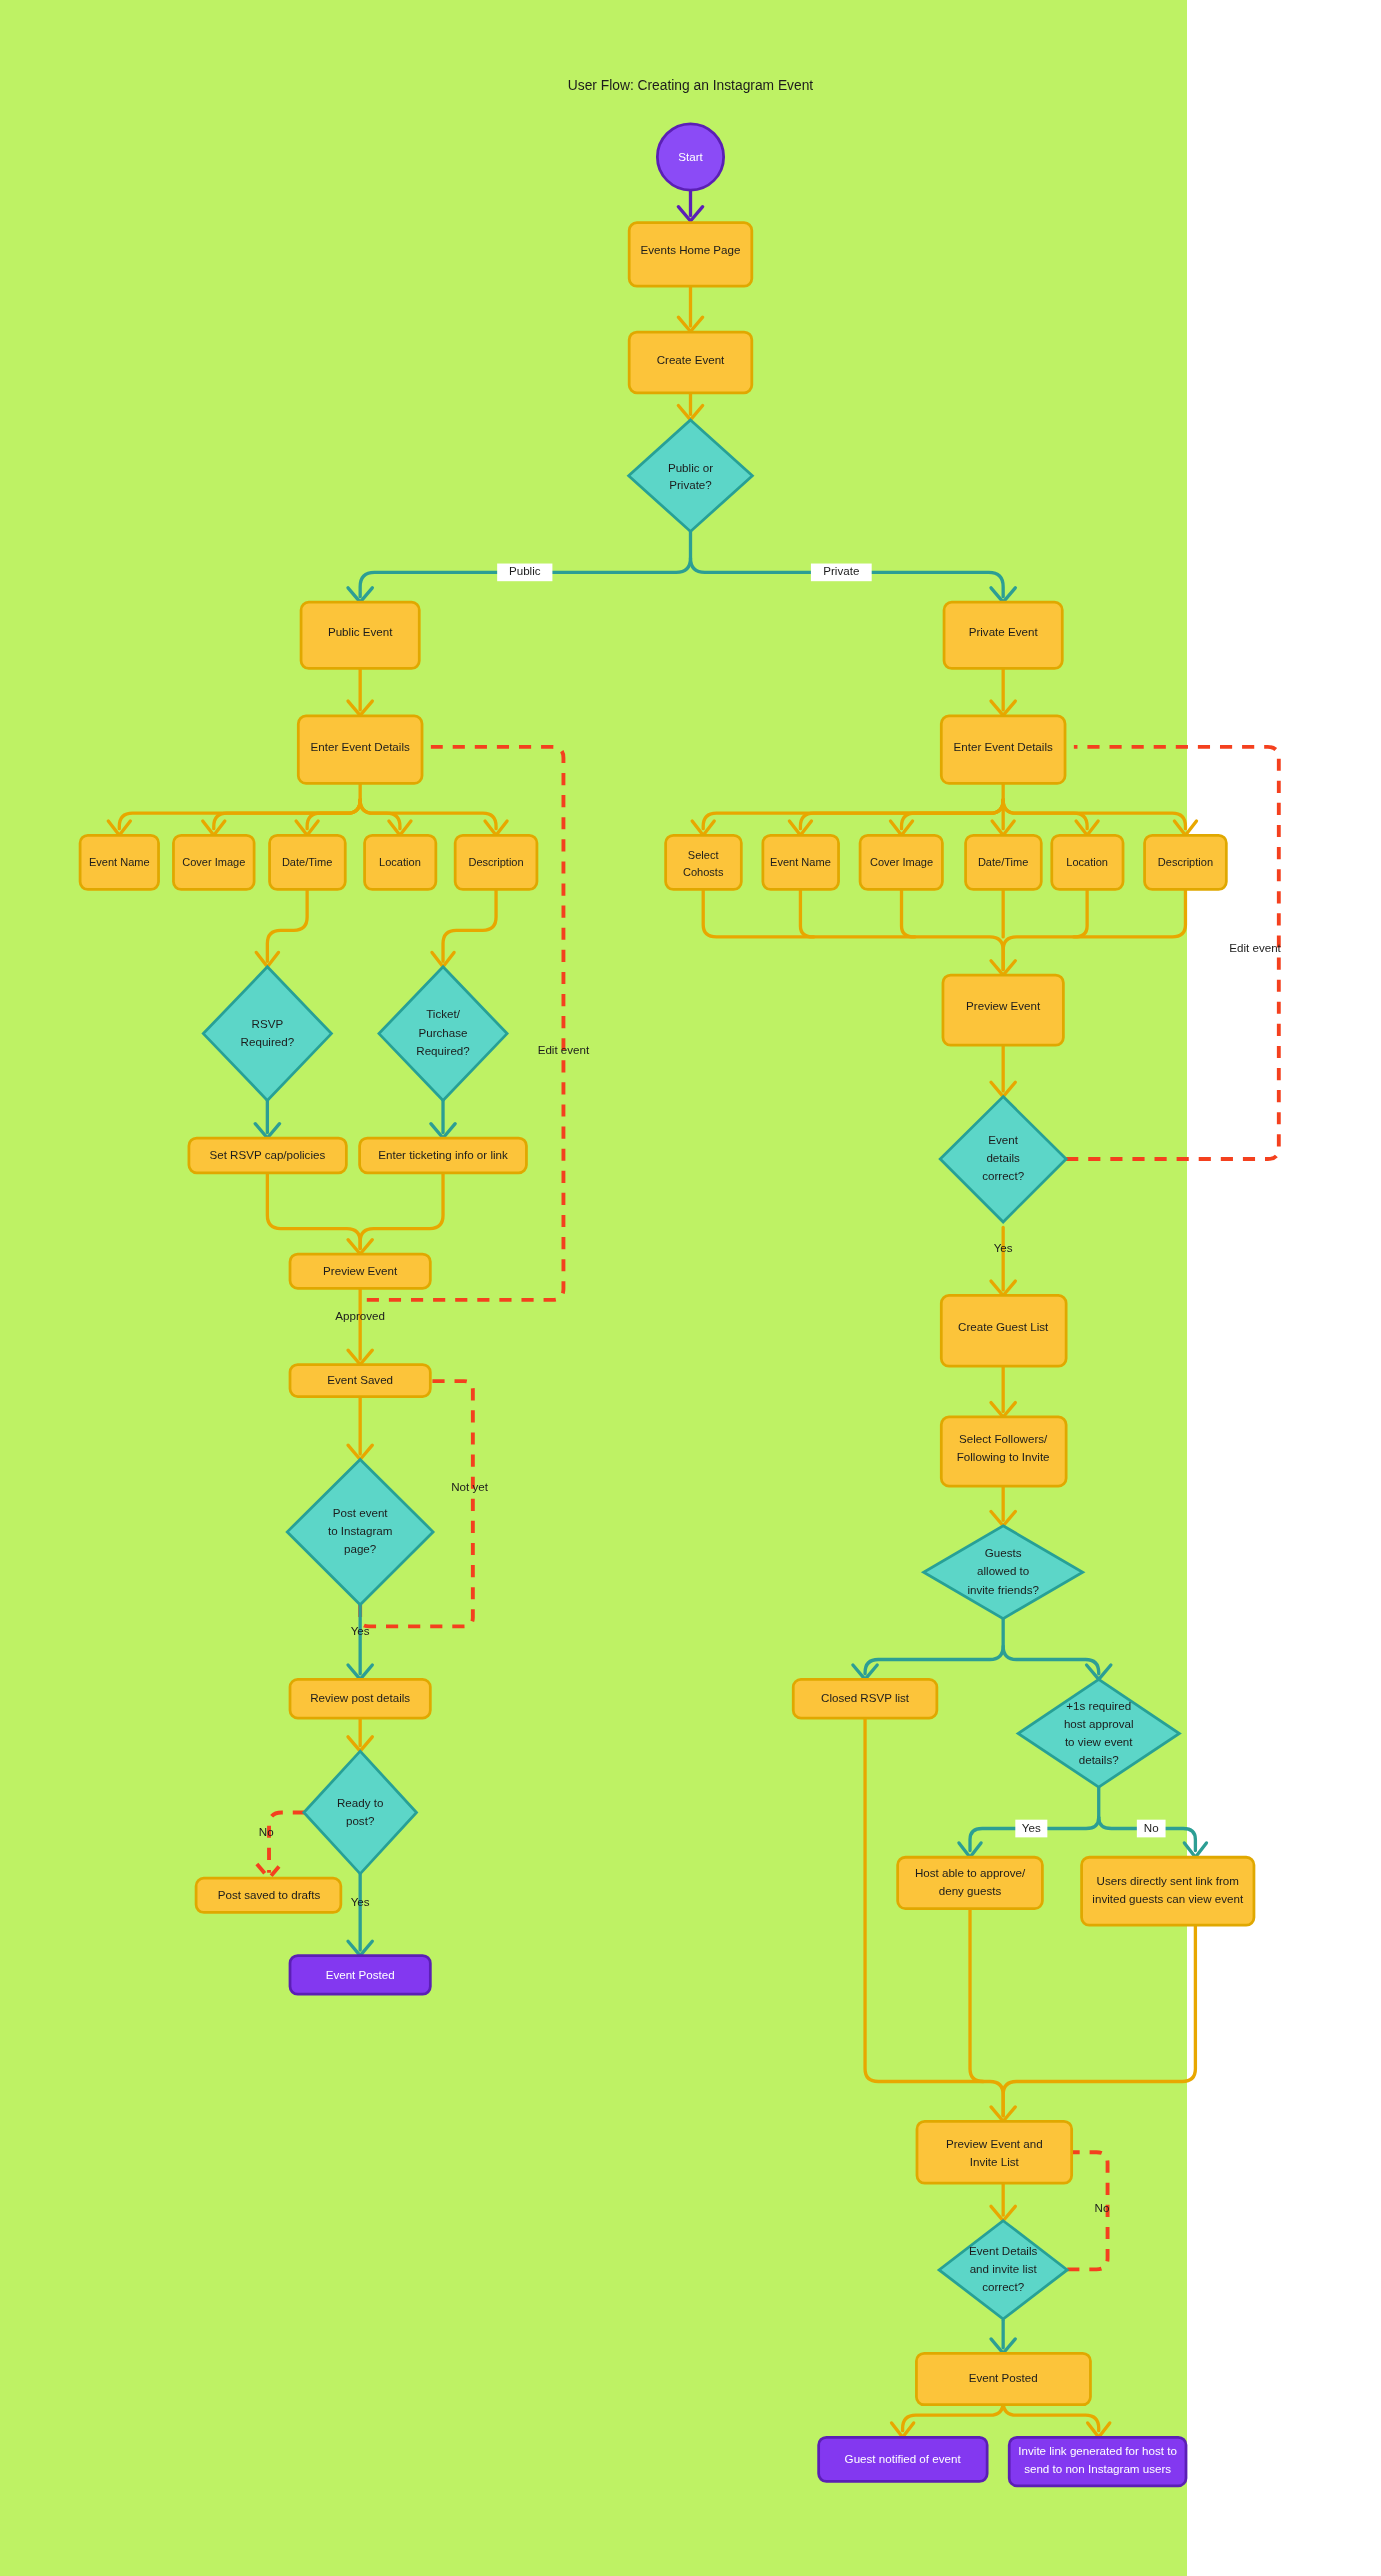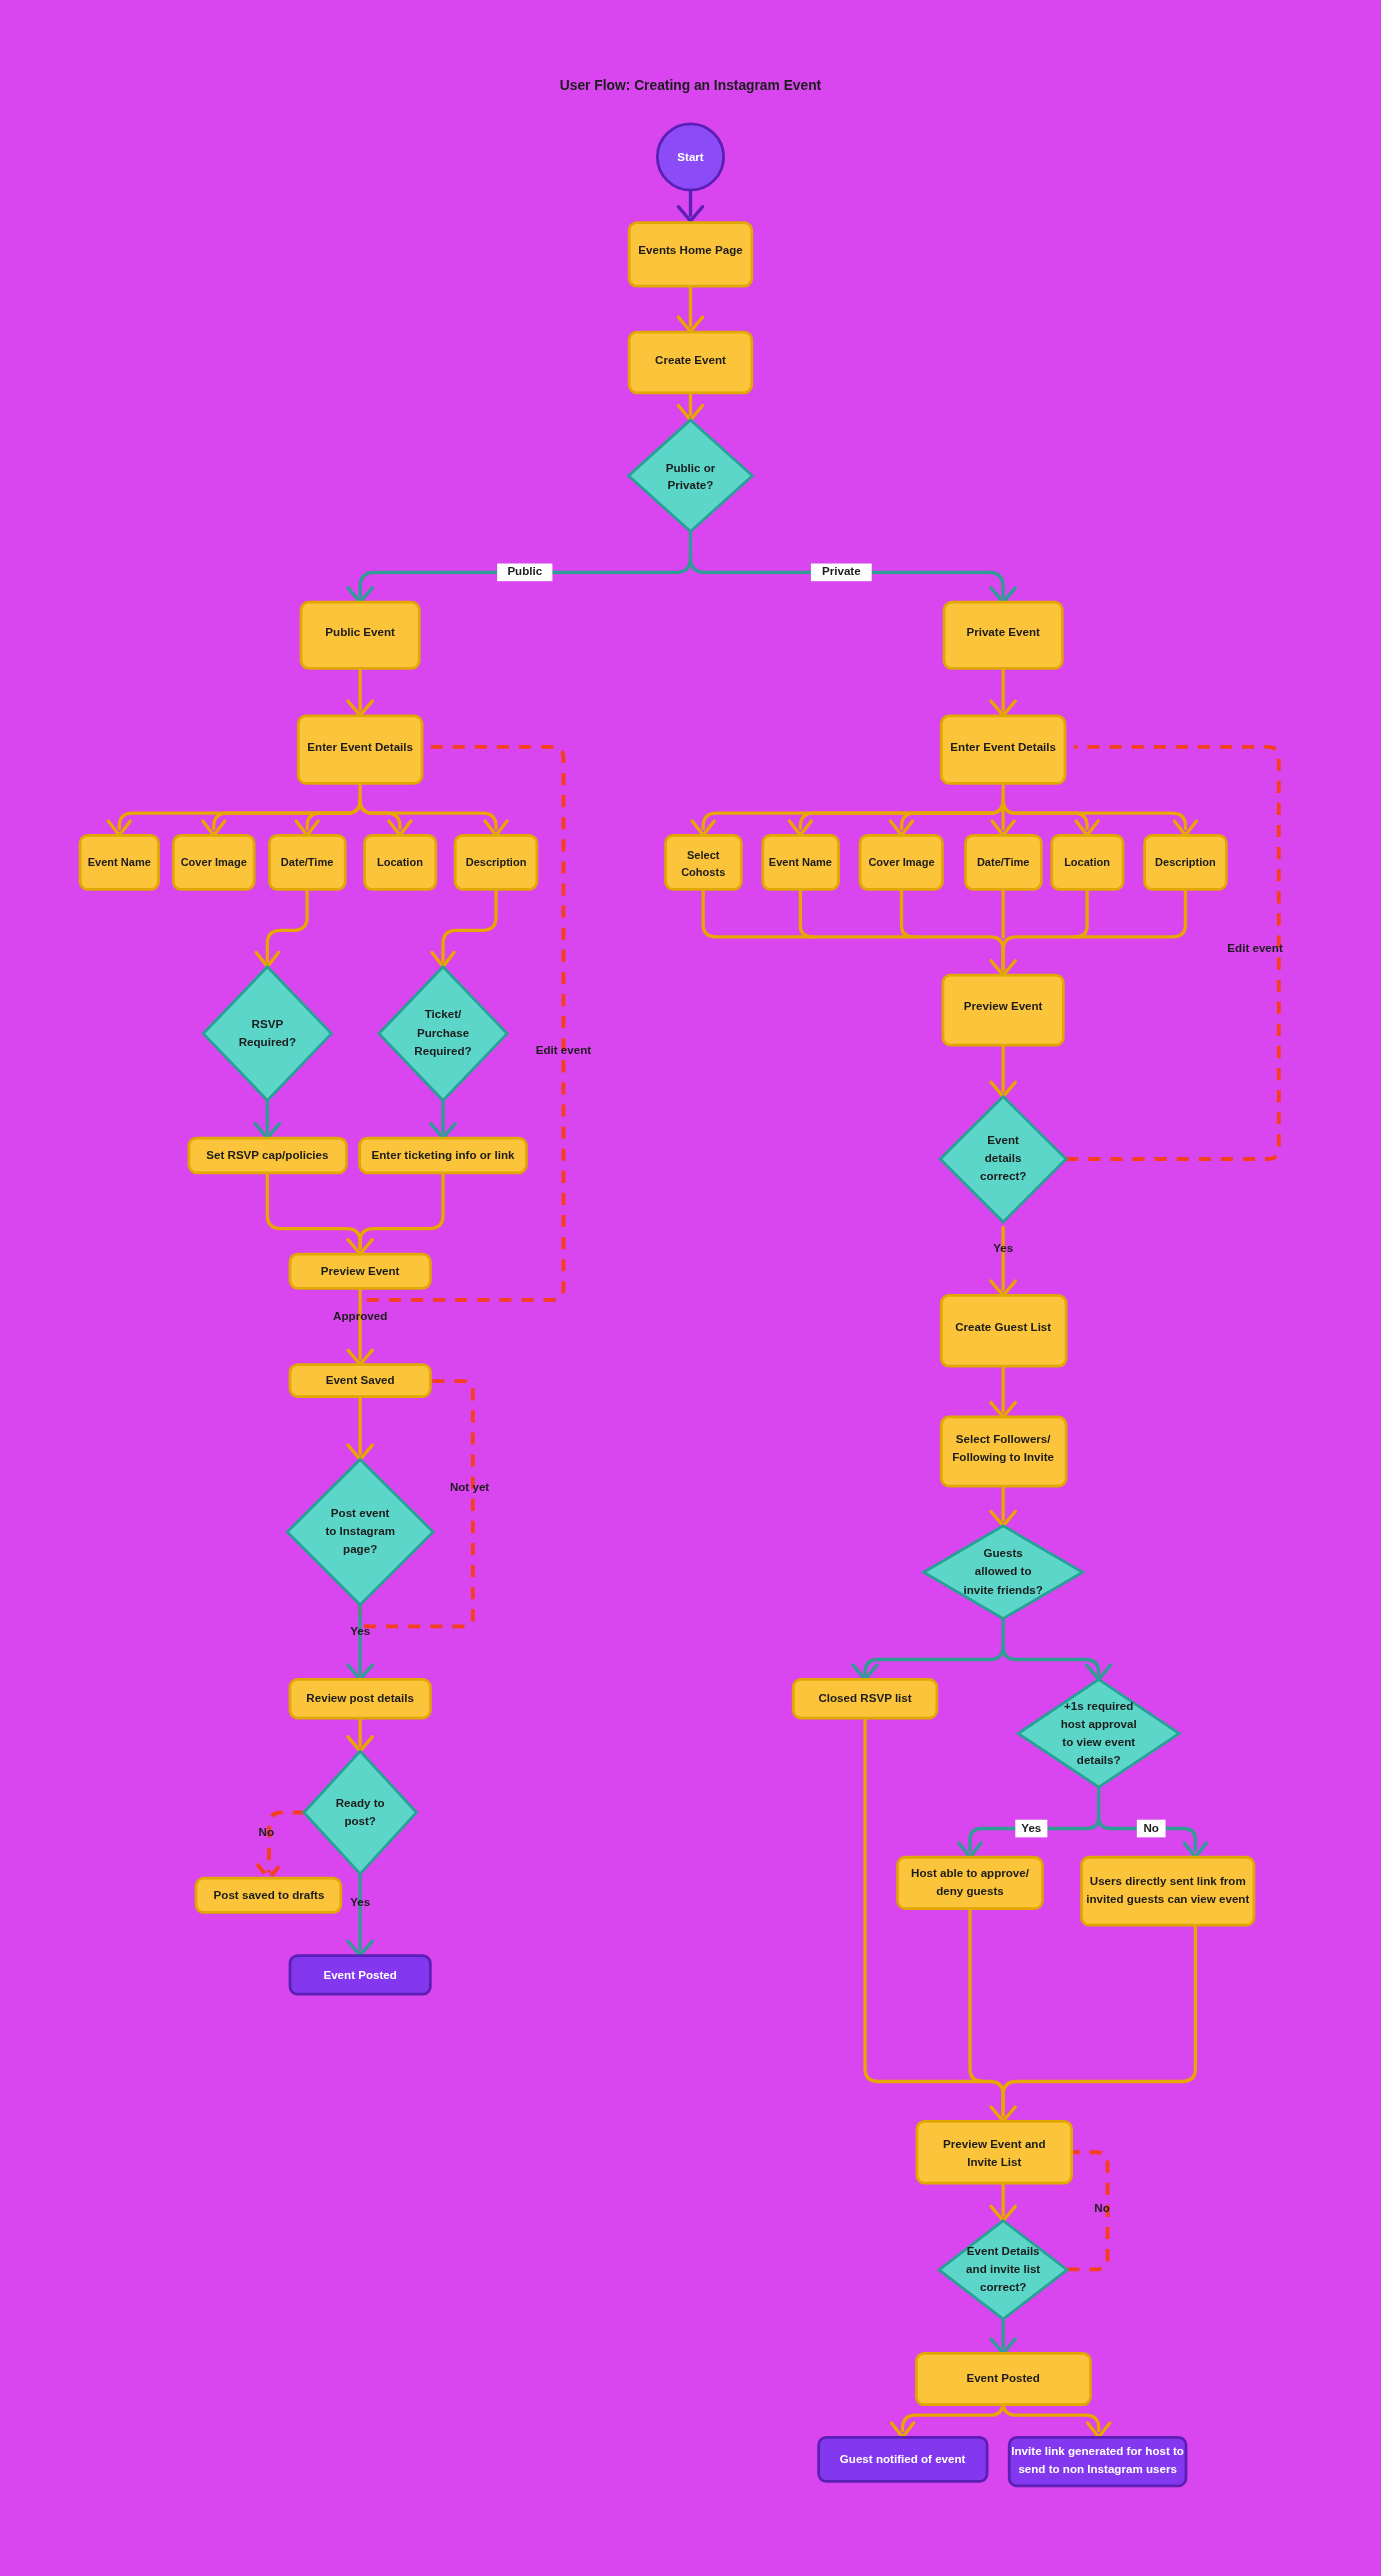--- a/index.html
+++ b/index.html
@@ -1,17 +1,17 @@
 <!DOCTYPE html>
 <html style="font-size:8.8px"><head>
 <meta charset="utf-8">
 <style>
   html,body{margin:0;padding:0;background:#ffffff;}
   body{font-family:"Liberation Sans",sans-serif;}
-  #canvas{position:relative;width:1381px;height:2576px;background:#d946ef;font-weight:bold;}
+  #canvas{position:relative;width:1187px;height:2576px;background:#bef264;}
   svg#flow{position:absolute;left:0;top:0;width:1381px;height:2576px;}
   .node-label{font-family:"Liberation Sans",sans-serif;fill:#1c1c1c;font-size:21px;text-anchor:middle;dominant-baseline:middle;}
   .node-label.small{font-size:20px;}
   .node-label.onpurple{fill:#ffffff;}
   .edge-label{font-family:"Liberation Sans",sans-serif;fill:#1c1c1c;font-size:21px;text-anchor:middle;dominant-baseline:middle;}
   .title-text{font-family:"Liberation Sans",sans-serif;fill:#1c1c1c;font-size:25px;text-anchor:middle;dominant-baseline:middle;}
   .nbox{fill:#FCC43A;stroke:#E0A800;stroke-width:5;}
   .ndiam{fill:#5CD6C8;stroke:#27A096;stroke-width:5;}
   .nterm{fill:#8338F0;stroke:#5B1FB5;stroke-width:5;}
   .nstart{fill:#8B4BF6;stroke:#5B1FB5;stroke-width:5;}

